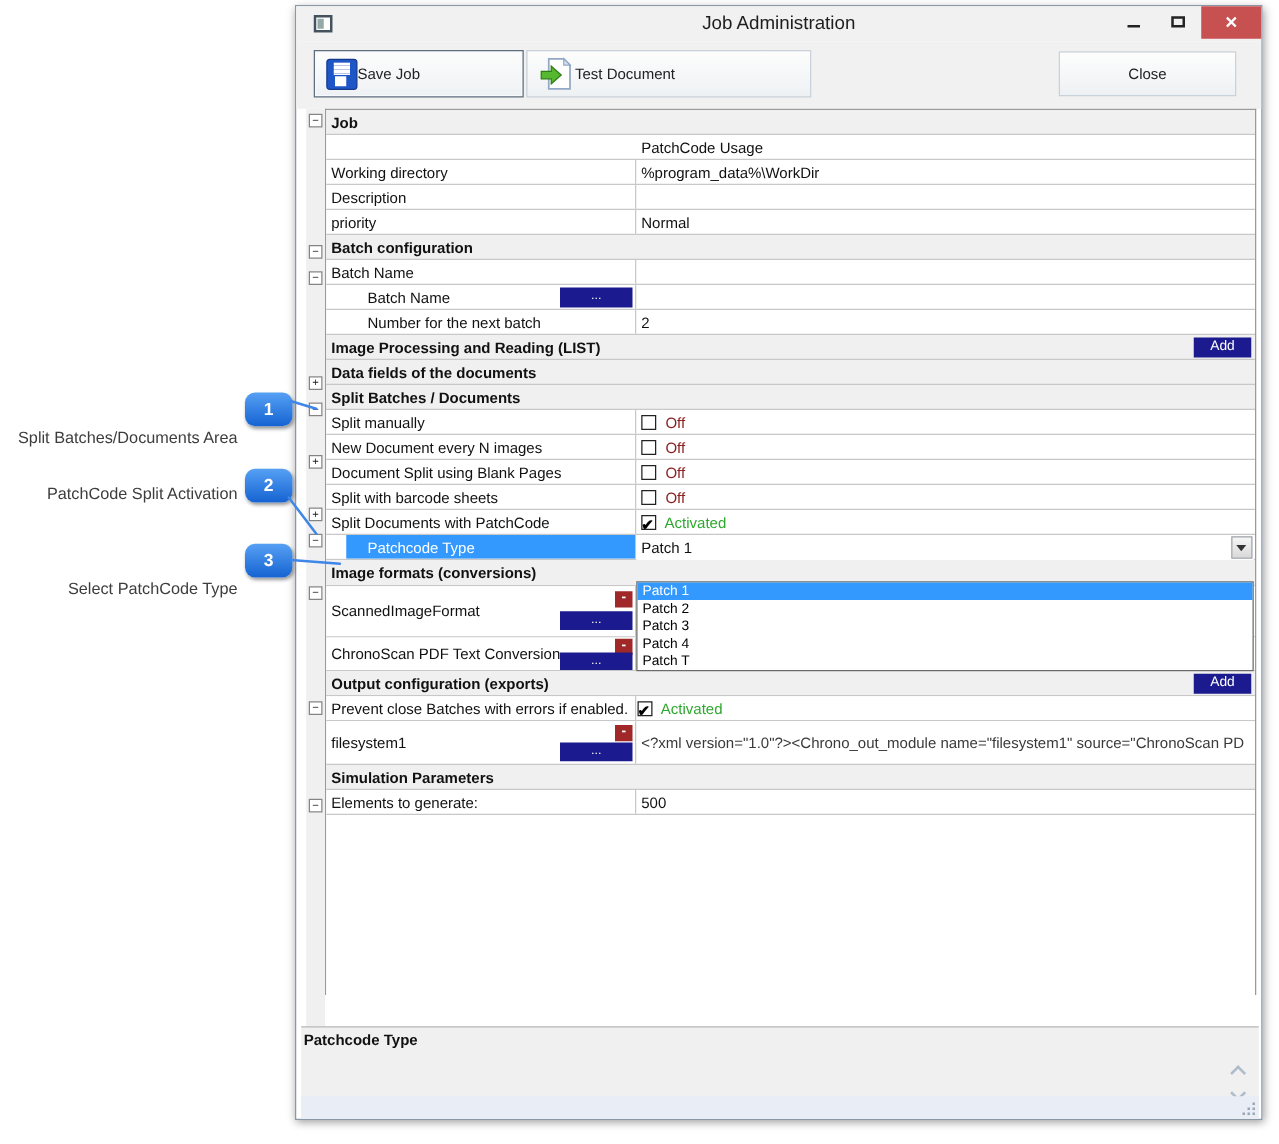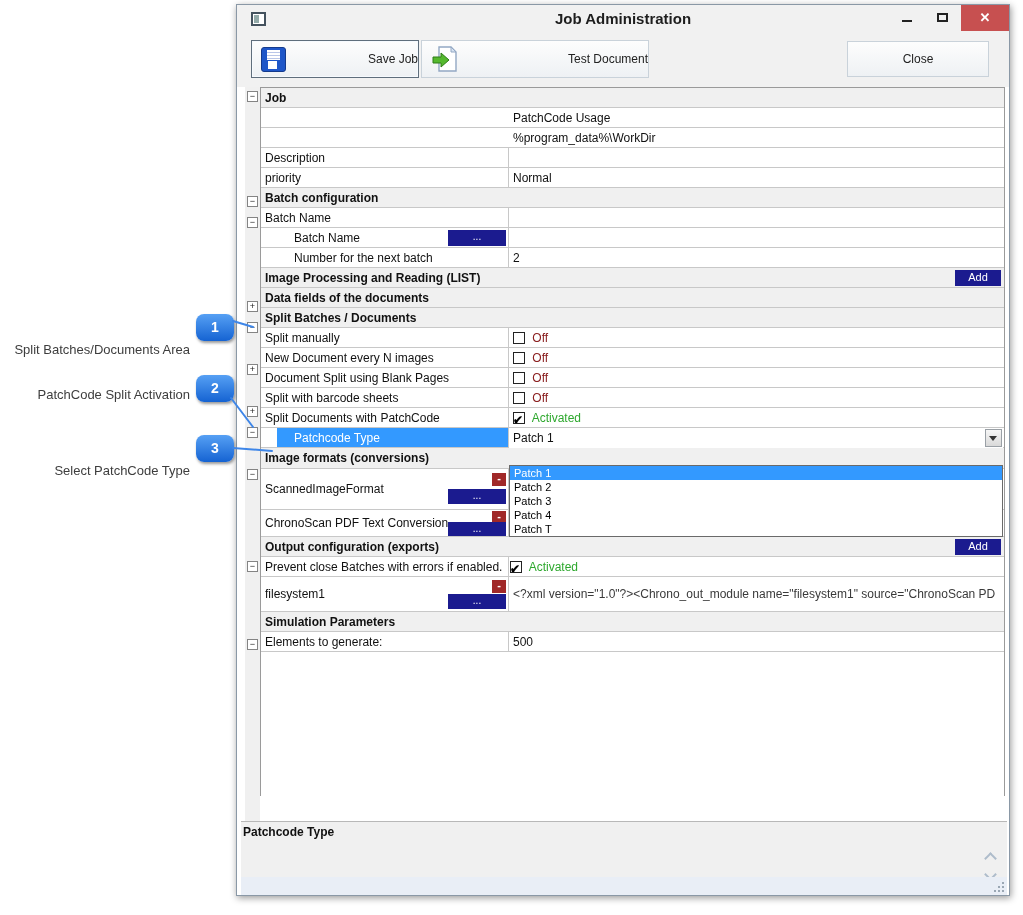--- a/index.html
+++ b/index.html
@@ -6,36 +6,36 @@
   body { margin:0; width:1023px; height:915px; background:#fff; position:relative; overflow:hidden;
          font-family:"Liberation Sans", sans-serif; }
 
   
   .window { position:absolute; left:236px; top:4px; width:774px; height:892px; background:#fff;
             border:1px solid #8a98a6; box-shadow:1px 2px 7px rgba(0,0,0,.40); z-index:2; }
   .titlebar { position:absolute; top:0; left:0; right:0; height:28px; background:#f1f1f1; }
   .app-icon { position:absolute; left:14px; top:7px; width:15px; height:14px; border:2px solid #44525e; background:#fff; }
   .app-icon i { position:absolute; left:1px; top:1px; width:5px; height:8px; background:#93aaa9; }
   .win-title { position:absolute; left:0; right:0; top:0; height:28px; line-height:28px; text-align:center;
-               font-size:15px; color:#1e1e1e;font-weight:bold; }
+               font-size:15px; color:#1e1e1e; }
   .cap-btn { position:absolute; top:0; height:26px; text-align:center; cursor:default; }
   .btn-min { right:88px; width:28px; }
   .btn-min i { display:inline-block; width:10px; border-top:2px solid #222; margin-top:15px; }
   .btn-max { right:52px; width:30px; }
   .btn-max i { display:inline-block; width:11px; height:9px; border:2px solid #222; margin-top:8px; }
   .btn-close { right:0; width:48px; background:#c75050; color:#fff; font-size:13px; line-height:26px; font-weight:bold; }
 
   
   .toolbar { position:absolute; top:28px; left:0; right:0; height:54px; background:#f1f1f1; }
   .tb-btn { position:absolute; top:7px; height:38px; background:linear-gradient(#fdfdfd,#eef1f4);
             border:1px solid #c9d2da; display:flex; align-items:center; font-size:12px; color:#222; }
   .tb-save  { left:14px;  width:168px; border:1px solid #5f6e7c; box-shadow:inset 0 0 0 1px #f6fafe; }
   .tb-test  { left:184px; width:228px; }
   .tb-closebtn { left:610px; top:8px; width:142px; height:36px; justify-content:center; }
-  .tb-label { flex:1; text-align:right; }
+  .tb-label { flex:1; text-align:left; }
   .floppy { width:25px; height:25px; margin-left:9px; background:#1e56c8; border:1px solid #143a8c; border-radius:3px; position:relative; }
   .floppy::before { content:""; position:absolute; top:2px; left:5px; right:5px; height:10px;
                     background:repeating-linear-gradient(#fff 0 2px, #b9c6e8 2px 3px); }
   .floppy::after { content:""; position:absolute; bottom:2px; left:6px; width:9px; height:8px; background:#fff; }
 
   
   .grid { position:absolute; left:8px; top:82px; width:760px; height:734px; font-size:12px; color:#111;padding-left:20px; }
   .gutter { position:absolute; left:0; top:0; width:15px; height:734px; background:#f0f0f0; }
   .gi { position:absolute; left:2px; width:11px; height:11px; background:#fff; border:1px solid #848484;
         font-size:9px; line-height:8px; text-align:center; color:#222; z-index:3; }
@@ -162,20 +162,21 @@
     <span class="gi minus" style="top:552px"></span>
 
     <div class="rows">
       <div class="row hdr">
         <div class="lbl-full">Job</div>
       </div>
       <div class="row">
         <div class="cv">PatchCode Usage</div>
       </div>
       <div class="row">
+        <div class="cl">Working directory</div>
         <div class="cv">%program_data%\WorkDir</div>
       </div>
       <div class="row">
         <div class="cl">Description</div>
         <div class="cv"></div>
       </div>
       <div class="row">
         <div class="cl">priority</div>
         <div class="cv">Normal</div>
       </div>

